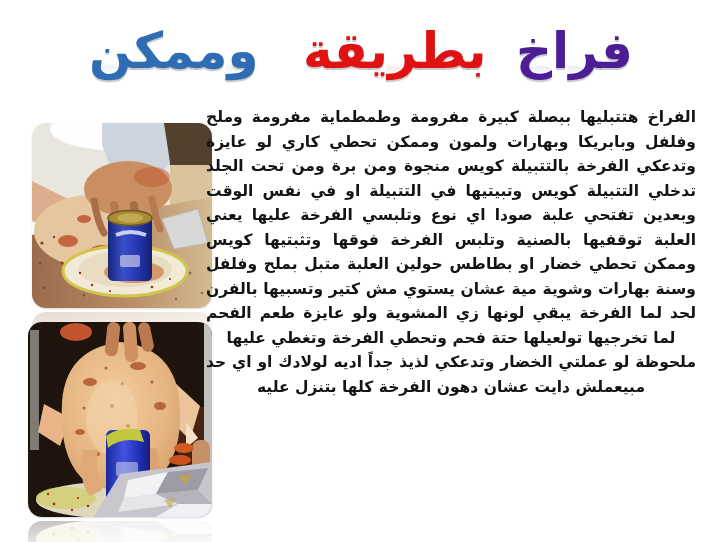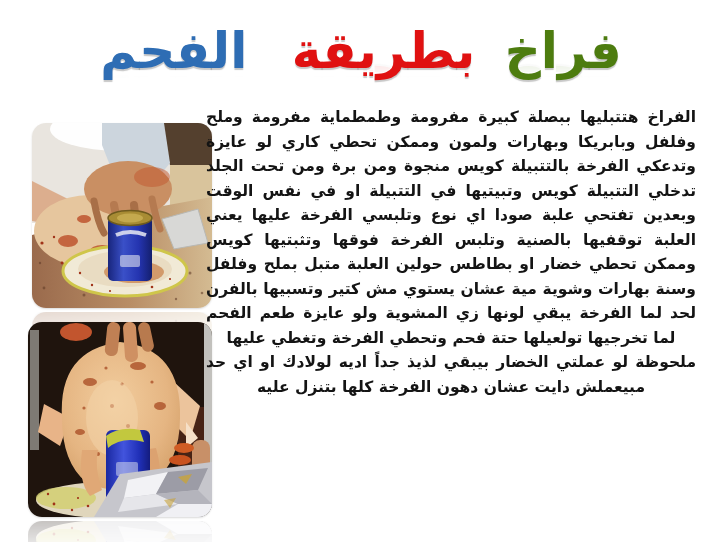--- a/index.html
+++ b/index.html
@@ -34,23 +34,23 @@
     font-size:15.5px;font-weight:bold;line-height:24.5px;color:#141414;
   }
   .bodytext p{margin:0;}
 </style>
 </head>
 <body>
 
 <div class="slide">
 
   <h1 class="title" dir="rtl">
-    <span style="color: #4d7c0f;">فراخ</span>
+    <span style="color: #4c1d95;">فراخ</span>
     <span style="color: rgb(224, 17, 17); margin-left: 15px;">بطريقة</span>
-    <span style="color: rgb(46, 109, 180);">الفحم</span>
+    <span style="color: rgb(46, 109, 180);">وممكن</span>
   </h1>
 
   <figure class="photo photo1" aria-label="hands rubbing red spice marinade into a raw chicken on a granite counter, blue soda can standing on a paper plate in front">
     <svg width="180" height="185" viewBox="0 0 180 185" xmlns="http://www.w3.org/2000/svg">
       <defs>
         <linearGradient id="canGrad1" x1="0" y1="0" x2="1" y2="0">
           <stop offset="0" stop-color="#18257c"></stop>
             <stop offset="0.35" stop-color="#3a50c8"></stop>
           <stop offset="0.7" stop-color="#2434b0"></stop>
             <stop offset="1" stop-color="#141f6e"></stop>
@@ -221,16 +221,16 @@
           <circle cx="44" cy="188" r="1.2"></circle>
           <circle cx="60" cy="184" r="1.3"></circle>
         <circle cx="20" cy="172" r="1.2"></circle>
           <circle cx="50" cy="176" r="1.1"></circle>
       </g>
     </svg>
   </figure>
 
   <div class="bodytext" dir="rtl">
     <p>الفراخ هتتبليها ببصلة كبيرة مفرومة وطمطماية مفرومة وملح وفلفل وبابريكا وبهارات ولمون وممكن تحطي كاري لو عايزة وتدعكي الفرخة بالتتبيلة كويس منجوة ومن برة ومن تحت الجلد تدخلي التتبيلة كويس وتبيتيها في التتبيلة او في نفس الوقت وبعدين تفتحي علبة صودا اي نوع وتلبسي الفرخة عليها يعني العلبة توقفيها بالصنية وتلبس الفرخة فوقها وتثبتيها كويس وممكن تحطي خضار او بطاطس حولين العلبة متبل بملح وفلفل وسنة بهارات وشوية مية عشان يستوي مش كتير وتسبيها بالفرن لحد لما الفرخة يبقي لونها زي المشوية ولو عايزة طعم الفحم لما تخرجيها تولعيلها حتة فحم وتحطي الفرخة وتغطي عليها</p>
-    <p>ملحوظة لو عملتي الخضار بيبقي لذيذ جداً اديه لولادك او اي حد مبيعملش دايت عشان دهون الفرخة كلها بتنزل عليه</p>
+    <p>ملحوظة لو عملتي الخضار وتدعكي لذيذ جداً اديه لولادك او اي حد مبيعملش دايت عشان دهون الفرخة كلها بتنزل عليه</p>
   </div>
 
 </div>
 
 </body></html>

